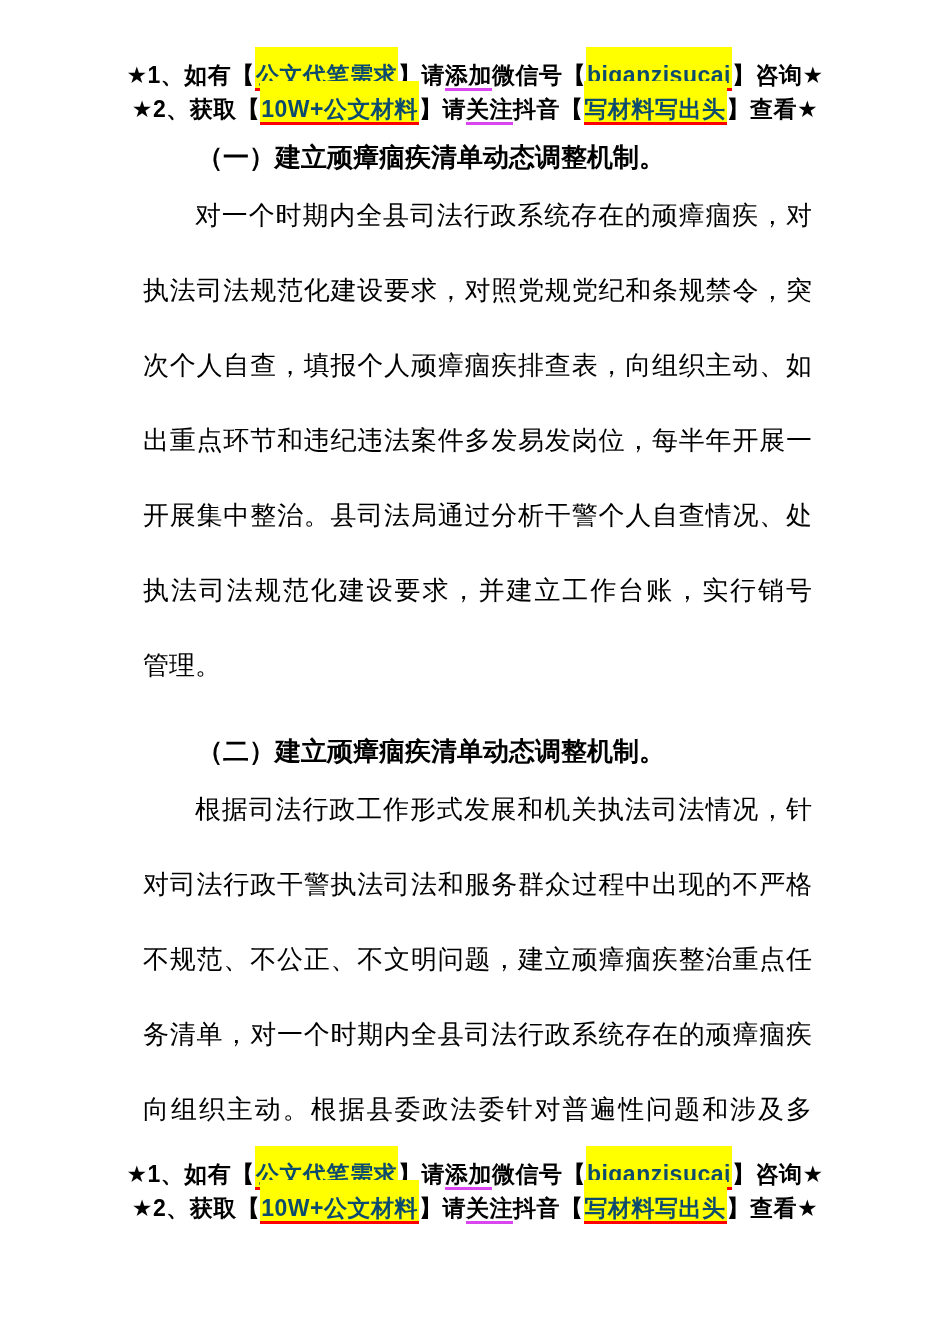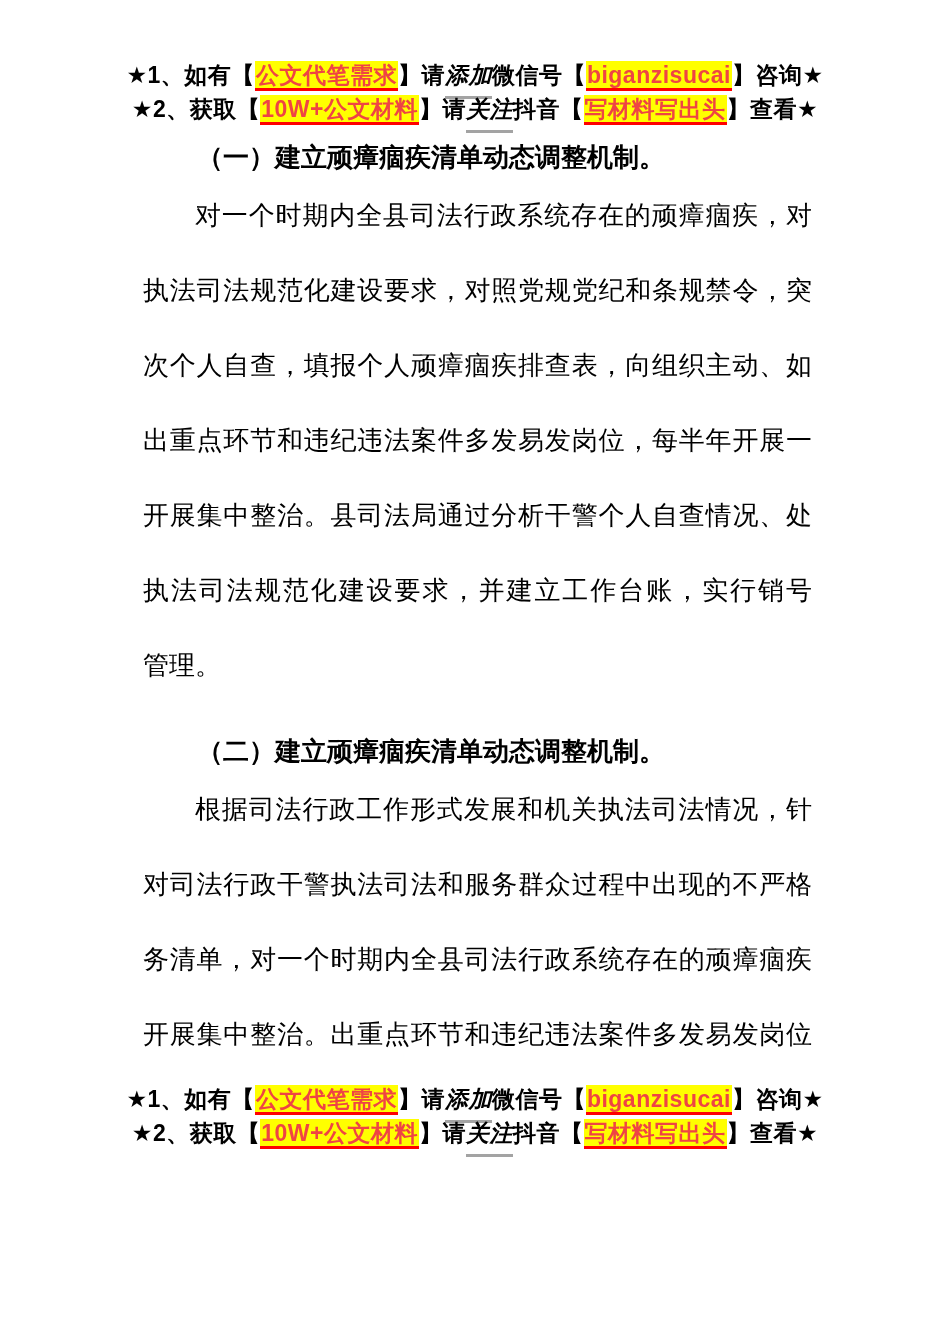--- a/index.html
+++ b/index.html
@@ -16,29 +16,28 @@
   .banner {
     text-align: center;
     font-weight: bold;
     font-size: 23px;
     line-height: 34px;
     letter-spacing: 0.5px;
   }
   .banner.top { padding-top: 58px; }
   .banner.bottom { margin-top: 10px; }
   .seg-hl {
-    color: #ef4444;
+    color: #0c4a6e;
     background: #ffff00;
     border-bottom: 3px solid #ff0000;
-    padding: 1px 1px 0 1px;
+    padding: 15px 1px 0 1px;
   }
   .seg-u {
-    border-bottom: 3px solid #a3a3a3;
-    padding-bottom: 8px;
-    font-style: italic;
+    border-bottom: 3px solid #d946ef;
+    padding-bottom: 0px;
   }
   
   .content { padding: 0 138px 0 143px; }
   .section-heading {
     margin: 0;
     font-size: 26px;
     font-weight: bold;
     line-height: 42px;
     text-indent: 54px;
     white-space: nowrap;
@@ -76,22 +75,23 @@
         <div class="para-line">出重点环节和违纪违法案件多发易发岗位，每半年开展一</div>
         <div class="para-line">开展集中整治。县司法局通过分析干警个人自查情况、处置</div>
         <div class="para-line">执法司法规范化建设要求，并建立工作台账，实行销号</div>
         <div class="para-line end">管理。</div>
       </div>
 
     <h2 class="section-heading second">（二）建立顽瘴痼疾清单动态调整机制。</h2>
     <div class="paragraph">
         <div class="para-line indent">根据司法行政工作形式发展和机关执法司法情况，针</div>
         <div class="para-line">对司法行政干警执法司法和服务群众过程中出现的不严格</div>
+        <div class="para-line">不规范、不公正、不文明问题，建立顽瘴痼疾整治重点任</div>
         <div class="para-line">务清单，对一个时期内全县司法行政系统存在的顽瘴痼疾</div>
-        <div class="para-line">开展集中整治。出重点环节和违纪违法案件多发易发岗位</div>
+        <div class="para-line">向组织主动。根据县委政法委针对普遍性问题和涉及多</div>
       </div>
   </div>
 
   <div class="banner bottom">
     <div class="banner-line"><span>★1、如有【</span><span class="seg-hl">公文代笔需求</span><span>】请</span><span class="seg-u">添加</span><span>微信号【</span><span class="seg-hl">biganzisucai</span><span>】咨询★</span></div>
     <div class="banner-line"><span>★2、获取【</span><span class="seg-hl">10W+公文材料</span><span>】请</span><span class="seg-u">关注</span><span>抖音【</span><span class="seg-hl">写材料写出头</span><span>】查看★</span></div>
   </div>
 
 </div>
 

